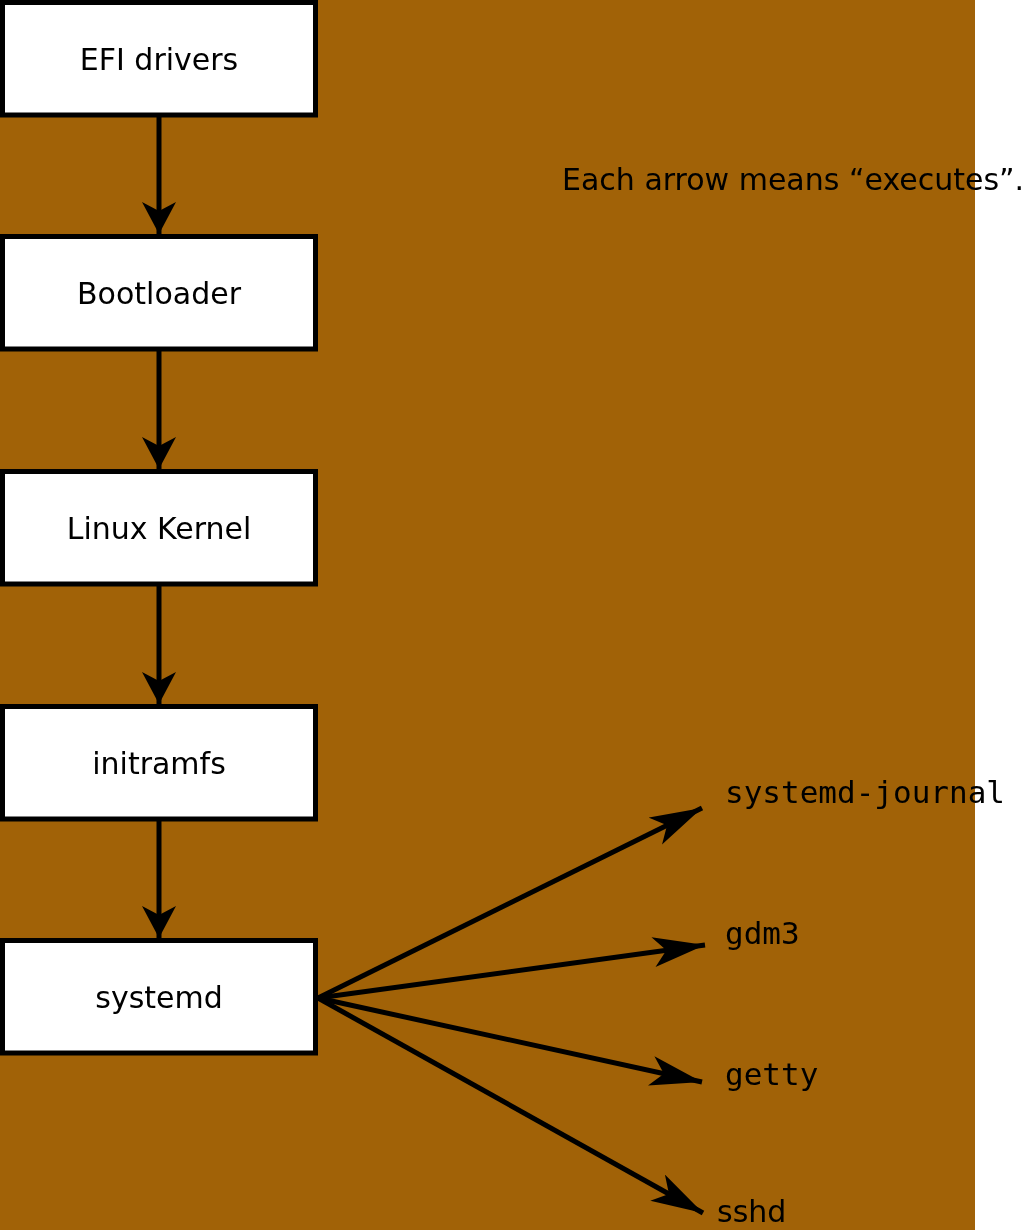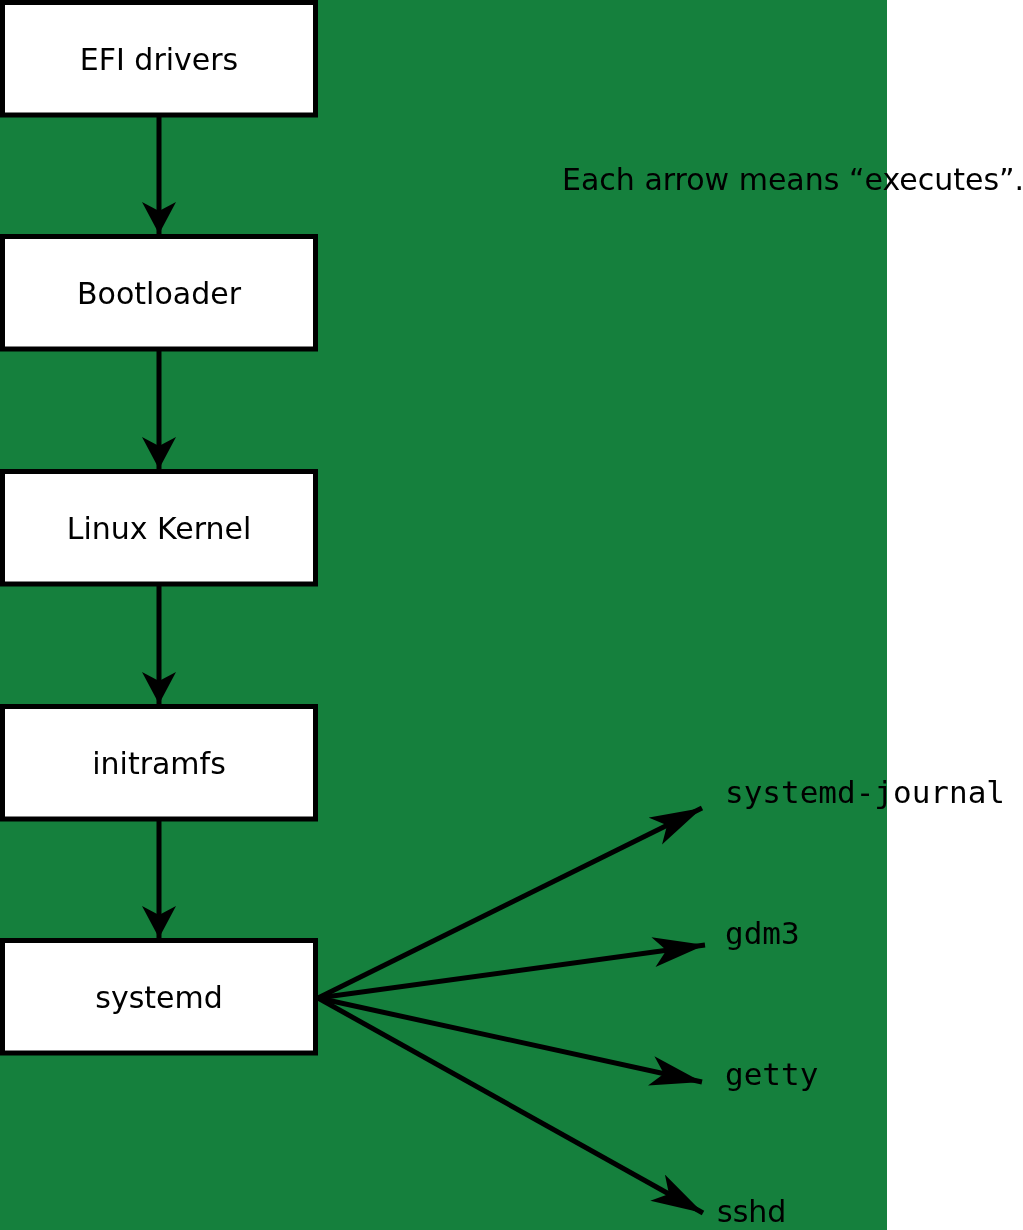--- a/index.html
+++ b/index.html
@@ -5,23 +5,23 @@
   html, body {
     margin: 0;
     padding: 0;
     background: #ffffff;
     width: 1023px;
     height: 1230px;
     overflow: hidden;
   }
   .canvas {
     position: relative;
-    width: 887px;
+    width: 975px;
     height: 1230px;
-    background: #15803d;
+    background: #a16207;
   }
   svg {
     display: block;
   }
   .box {
     fill: #ffffff;
     stroke: #000000;
     stroke-width: 5;
   }
   .box-label {

